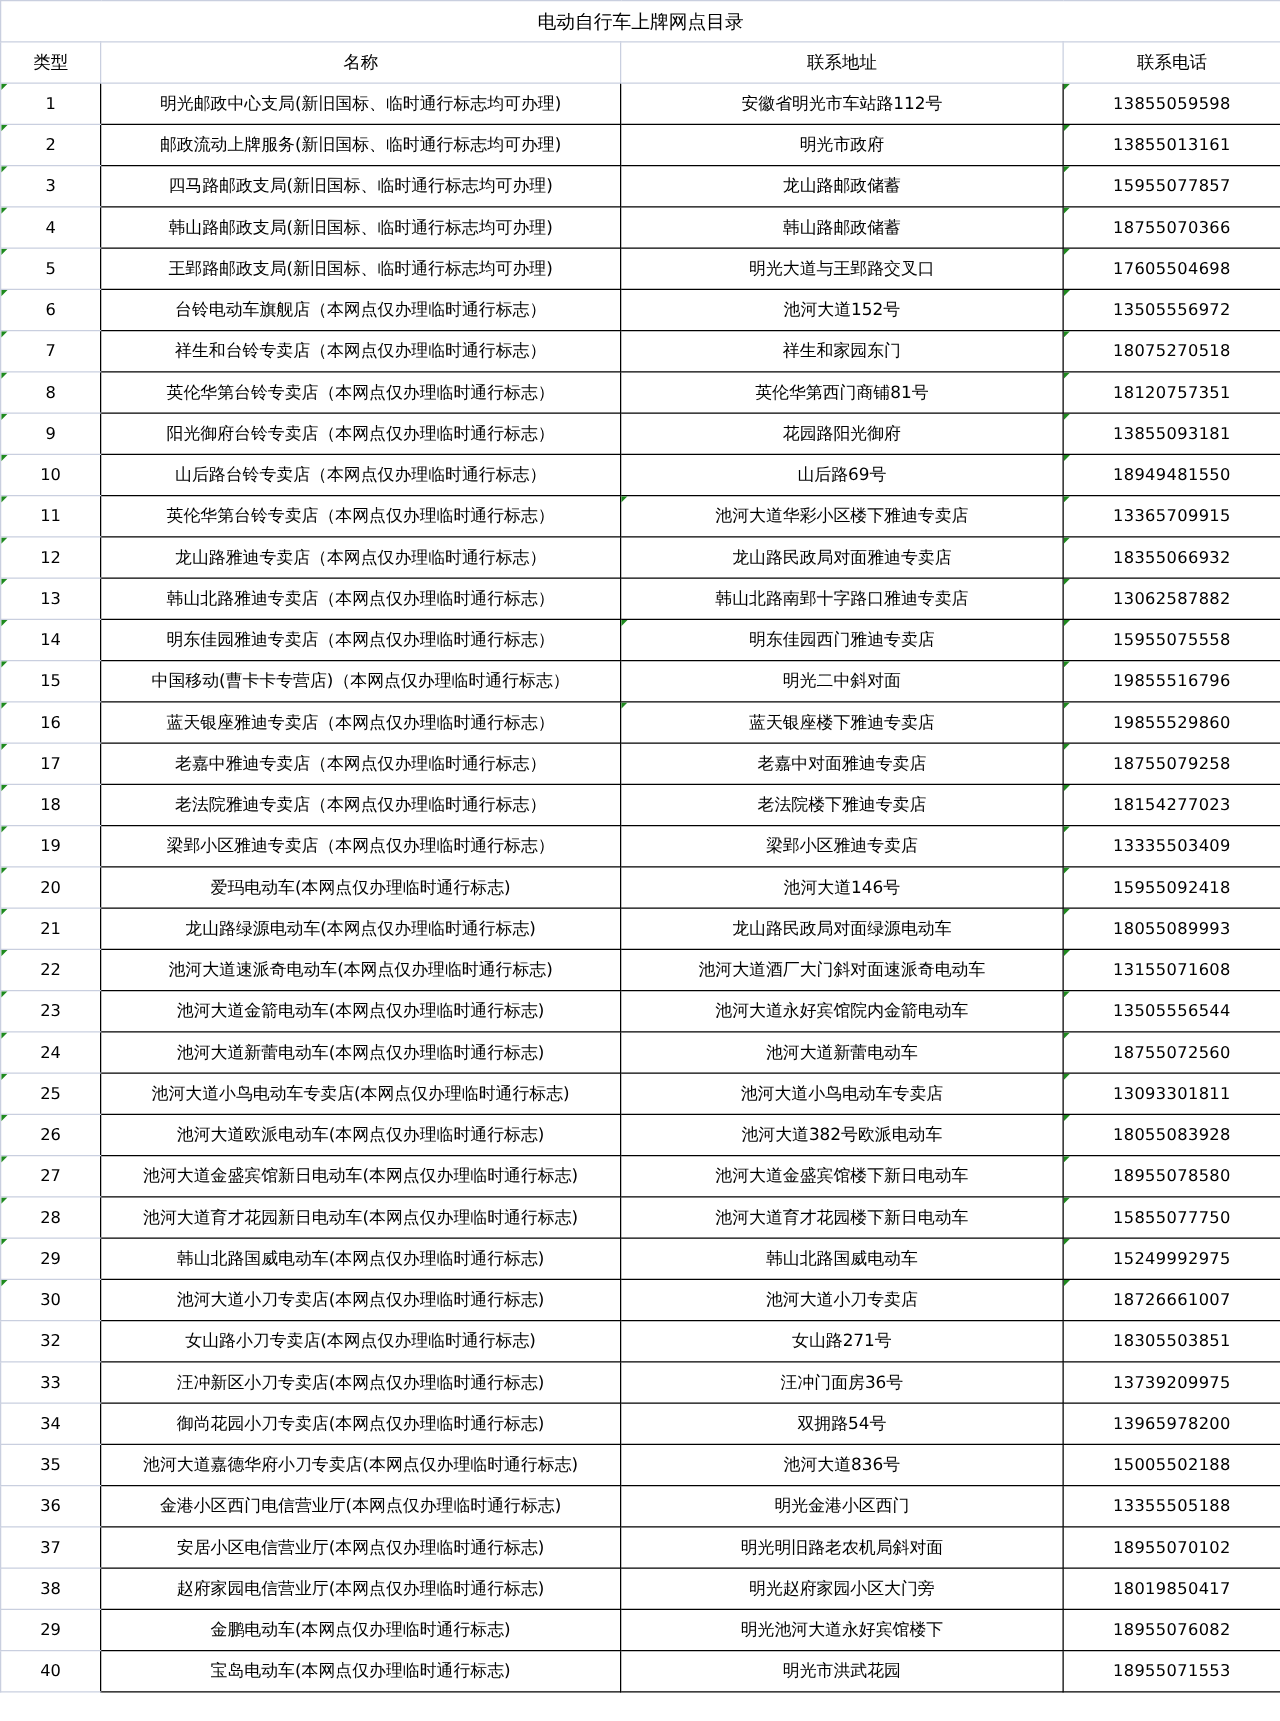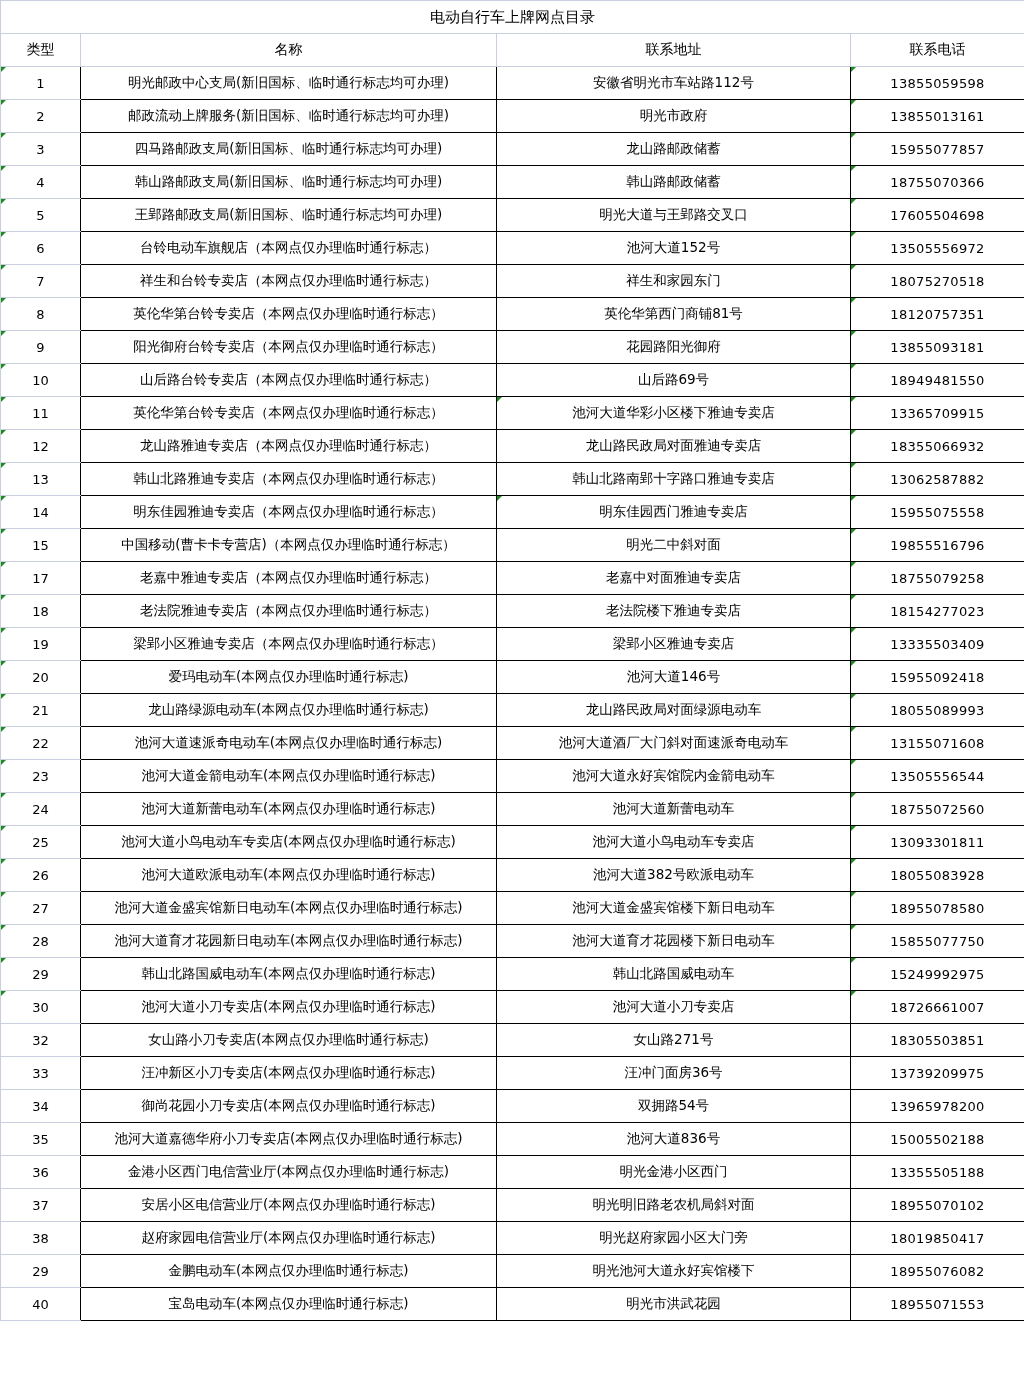--- a/index.html
+++ b/index.html
@@ -134,20 +134,26 @@
     <td class="c-phone"><span class="tri"></span><span>15955075558</span></td>
   </tr>
 
   <tr class="row">
     <td class="c-idx"><span class="tri"></span><span>15</span></td>
     <td class="c-name"><span>中国移动(曹卡卡专营店)（本网点仅办理临时通行标志）</span></td>
     <td class="c-addr"><span>明光二中斜对面</span></td>
     <td class="c-phone"><span class="tri"></span><span>19855516796</span></td>
   </tr>
 
+  <tr class="row">
+    <td class="c-idx"><span class="tri"></span><span>16</span></td>
+    <td class="c-name"><span>蓝天银座雅迪专卖店（本网点仅办理临时通行标志）</span></td>
+    <td class="c-addr"><span class="tri"></span><span>蓝天银座楼下雅迪专卖店</span></td>
+    <td class="c-phone"><span class="tri"></span><span>19855529860</span></td>
+  </tr>
 
   <tr class="row">
     <td class="c-idx"><span class="tri"></span><span>17</span></td>
     <td class="c-name"><span>老嘉中雅迪专卖店（本网点仅办理临时通行标志）</span></td>
     <td class="c-addr"><span>老嘉中对面雅迪专卖店</span></td>
     <td class="c-phone"><span class="tri"></span><span>18755079258</span></td>
   </tr>
 
   <tr class="row">
     <td class="c-idx"><span class="tri"></span><span>18</span></td>

